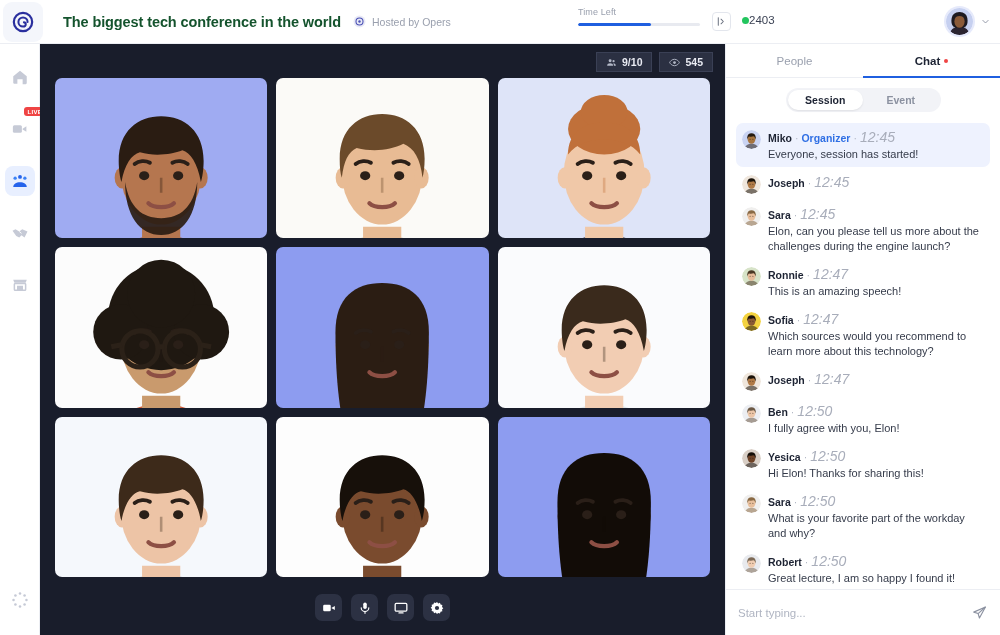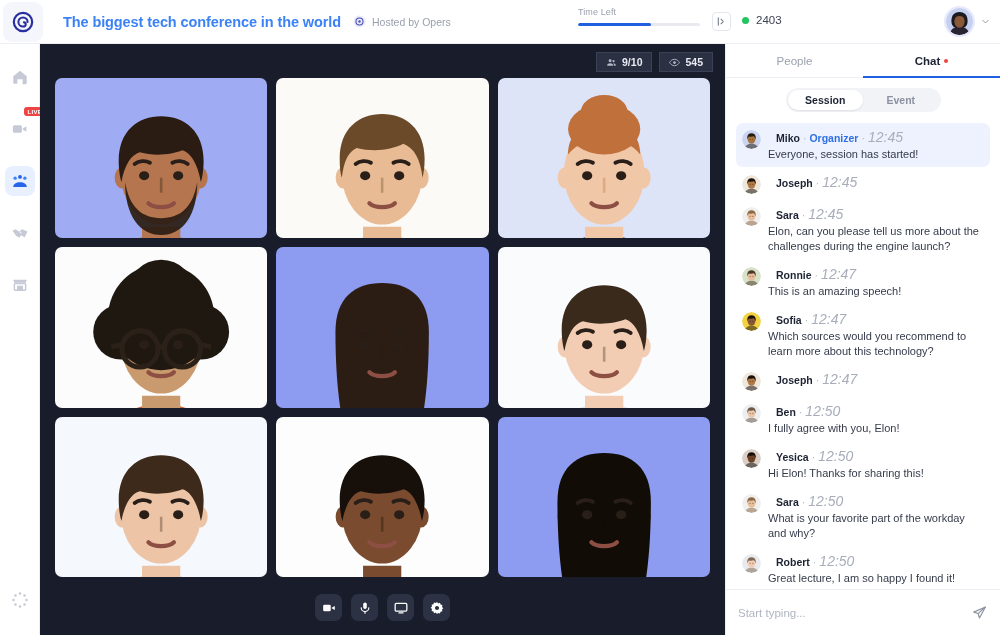--- a/index.html
+++ b/index.html
@@ -15,21 +15,21 @@
     height: 44px; flex: 0 0 44px; display: flex; align-items: center;
     background: #ffffff; border-bottom: 1px solid #eceef3; position: relative;
   }
   .brand-box {
     width: 40px; height: 40px; margin-left: 3px; border-radius: 9px;
     display: flex; align-items: center; justify-content: center;
     background: #f4f6fb;
   }
   .logo-swirl { width: 22px; height: 22px; display: block; }
   .event-title {
-    font-size: 14.5px; font-weight: 700; color: #3b82f6;
+    font-size: 14.5px; font-weight: 700; color: #14532d;
     margin-left: 20px; letter-spacing: -0.1px; white-space: nowrap;
   }
   .host-chip {
     display: flex; align-items: flex-end; gap: 6px; margin-left: 12px;
   }
   .host-logo { width: 13px; height: 13px; display:block; }
   .host-text { font-size: 10.5px; color: #9aa0ae; font-weight: 400; white-space: nowrap; }
 
   .time-left-wrap {
     position: absolute; left: 578px; top: 7px; width: 122px;
@@ -39,21 +39,21 @@
   .time-fill { height: 100%; background: #1f5fe0; border-radius: 2px; }
 
   .collapse-btn {
     position: absolute; left: 712px; top: 12px; width: 19px; height: 19px;
     border: 1px solid #e3e6ed; border-radius: 4px; background: #fff;
     display: flex; align-items: center; justify-content: center;
   }
   .collapse-btn svg { width: 11px; height: 11px; display:block; }
 
   .online-chip {
-    position: absolute; left: 742px; top: 14px; display: flex; align-items: center; gap: 7px;
+    position: absolute; left: 742px; top: 14px; display: flex; align-items: center; 
   }
   .online-dot { width: 7px; height: 7px; border-radius: 50%; background: #22c55e; }
   .online-count { font-size: 11.5px; color: #3b4254; font-weight: 500; }
 
   .user-menu {
     position: absolute; right: 10px; top: 6px; display: flex; align-items: center; gap: 6px;
   }
   .avatar-ring {
     width: 31px; height: 31px; border-radius: 50%; padding: 2px;
     background: #e6eafb; display:flex; align-items:center; justify-content:center;
@@ -145,21 +145,21 @@
     flex: 1; text-align: center; font-size: 10.5px; color: #8b91a0; font-weight: 600;
     padding: 4px 0; border-radius: 11px;
   }
   .seg.active { background: #ffffff; color: #1d2333; font-weight: 700; box-shadow: 0 1px 2px rgba(0,0,0,.08); }
 
   .messages { flex: 1; overflow: hidden; padding: 2px 10px 0; min-height: 0; }
   .msg { display: flex; gap: 7px; padding: 5px 6px; border-radius: 7px; margin-bottom: 1px; }
   .msg.highlight { background: #eef2fe; }
   .msg-avatar { width: 19px; height: 19px; border-radius: 50%; flex: 0 0 19px; margin-top: 2px; overflow:hidden; }
   .msg-body { flex: 1; min-width: 0; }
-  .msg-head { display: flex; align-items: baseline; gap: 3px; flex-wrap: wrap; line-height: 1.3; margin-left: 8px; }
+  .msg-head { display: flex; align-items: baseline; gap: 3px; flex-wrap: wrap; line-height: 1.3; }
   .msg-author { font-size: 10.5px; font-weight: 700; color: #1d2333; }
   .msg-role { font-size: 10.5px; font-weight: 700; color: #2f6fe4; }
   .msg-sep { font-size: 10.5px; color: #b4b9c6; }
   .msg-time { font-size: 14px; color: #a8adba; font-style: italic; }
   .msg-text { font-size: 11px; color: #353b4a; line-height: 1.35; margin-top: 1px; }
 
   .composer {
     flex: 0 0 46px; height: 46px; border-top: 1px solid #eceef3;
     display: flex; align-items: center; padding: 0 12px; gap: 8px;
   }

